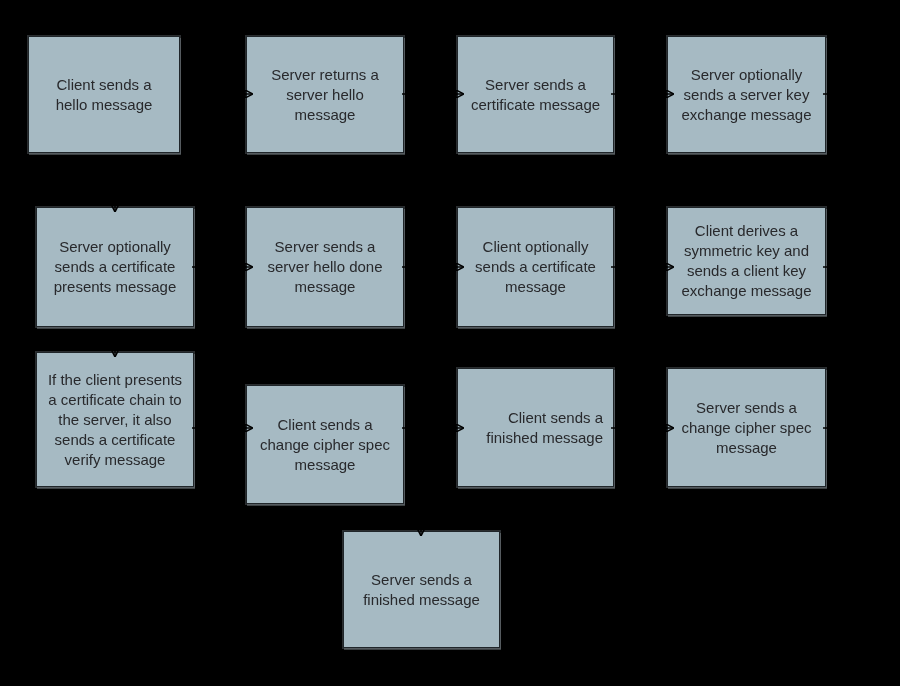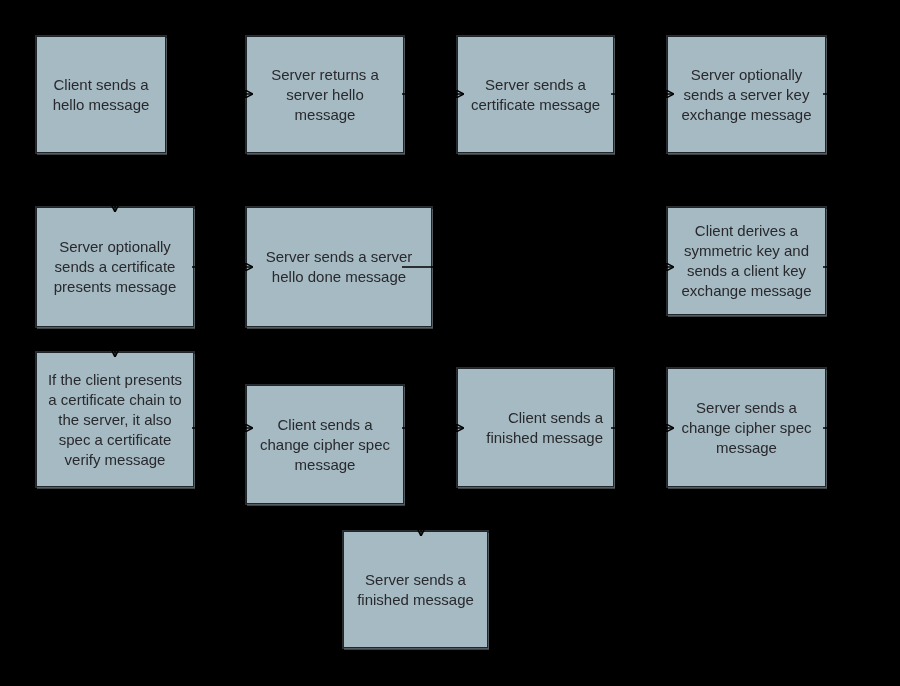--- a/index.html
+++ b/index.html
@@ -27,33 +27,33 @@
     line-height: 20px;
     display: flex;
     align-items: center;
     justify-content: center;
     text-align: center;
     padding: 0 10px;
   }
   .node span { display: block; }
 
   
-  .n1  { left: 36px;  top: 36px;  width: 130px; height: 117px; justify-content: center; }
+  .n1  { left: 28px;  top: 36px;  width: 152px; height: 117px; justify-content: center; }
   .n2  { left: 246px; top: 36px;  width: 158px; height: 117px; }
   .n3  { left: 457px; top: 36px;  width: 157px; height: 117px; }
   .n4  { left: 667px; top: 36px;  width: 159px; height: 117px; }
   .n5  { left: 36px;  top: 207px; width: 158px; height: 120px; }
-  .n6  { left: 246px; top: 207px; width: 186px; height: 120px; }
+  .n6  { left: 246px; top: 207px; width: 158px; height: 120px; }
   .n7  { left: 457px; top: 207px; width: 157px; height: 120px; }
   .n8  { left: 667px; top: 207px; width: 159px; height: 108px; }
   .n9  { left: 36px;  top: 352px; width: 158px; height: 135px; }
   .n10 { left: 246px; top: 368px; width: 158px; height: 119px; margin-top: 17px; }
   .n11 { left: 457px; top: 368px; width: 157px; height: 119px; text-align: right; }
   .n12 { left: 667px; top: 368px; width: 159px; height: 119px; }
-  .n13 { left: 343px; top: 531px; width: 145px; height: 117px; }
+  .n13 { left: 343px; top: 531px; width: 157px; height: 117px; }
 
   .connector-layer {
     position: absolute;
     inset: 0;
     pointer-events: none;
   }
   .connector-layer path,
   .connector-layer line {
     stroke: var(--connector, #000000);
     stroke-width: 1.5;
@@ -76,25 +76,28 @@
     </div>
   <div class="node n4">
       <span>Server optionally sends a server key exchange message</span>
     </div>
   <div class="node n5">
       <span>Server optionally sends a certificate presents message</span>
     </div>
   <div class="node n6">
       <span>Server sends a server hello done message</span>
     </div>
+  <div class="node n7">
+      <span>Client optionally sends a certificate message</span>
+    </div>
   <div class="node n8">
       <span>Client derives a symmetric key and sends a client key exchange message</span>
     </div>
   <div class="node n9">
-      <span>If the client presents a certificate chain to the server, it also spec a certificate verify message</span>
+      <span>If the client presents a certificate chain to the server, it also sends a certificate verify message</span>
     </div>
   <div class="node n10">
       <span>Client sends a change cipher spec message</span>
     </div>
   <div class="node n11">
       <span>Client sends a finished message</span>
     </div>
   <div class="node n12">
       <span>Server sends a change cipher spec message</span>
     </div>

